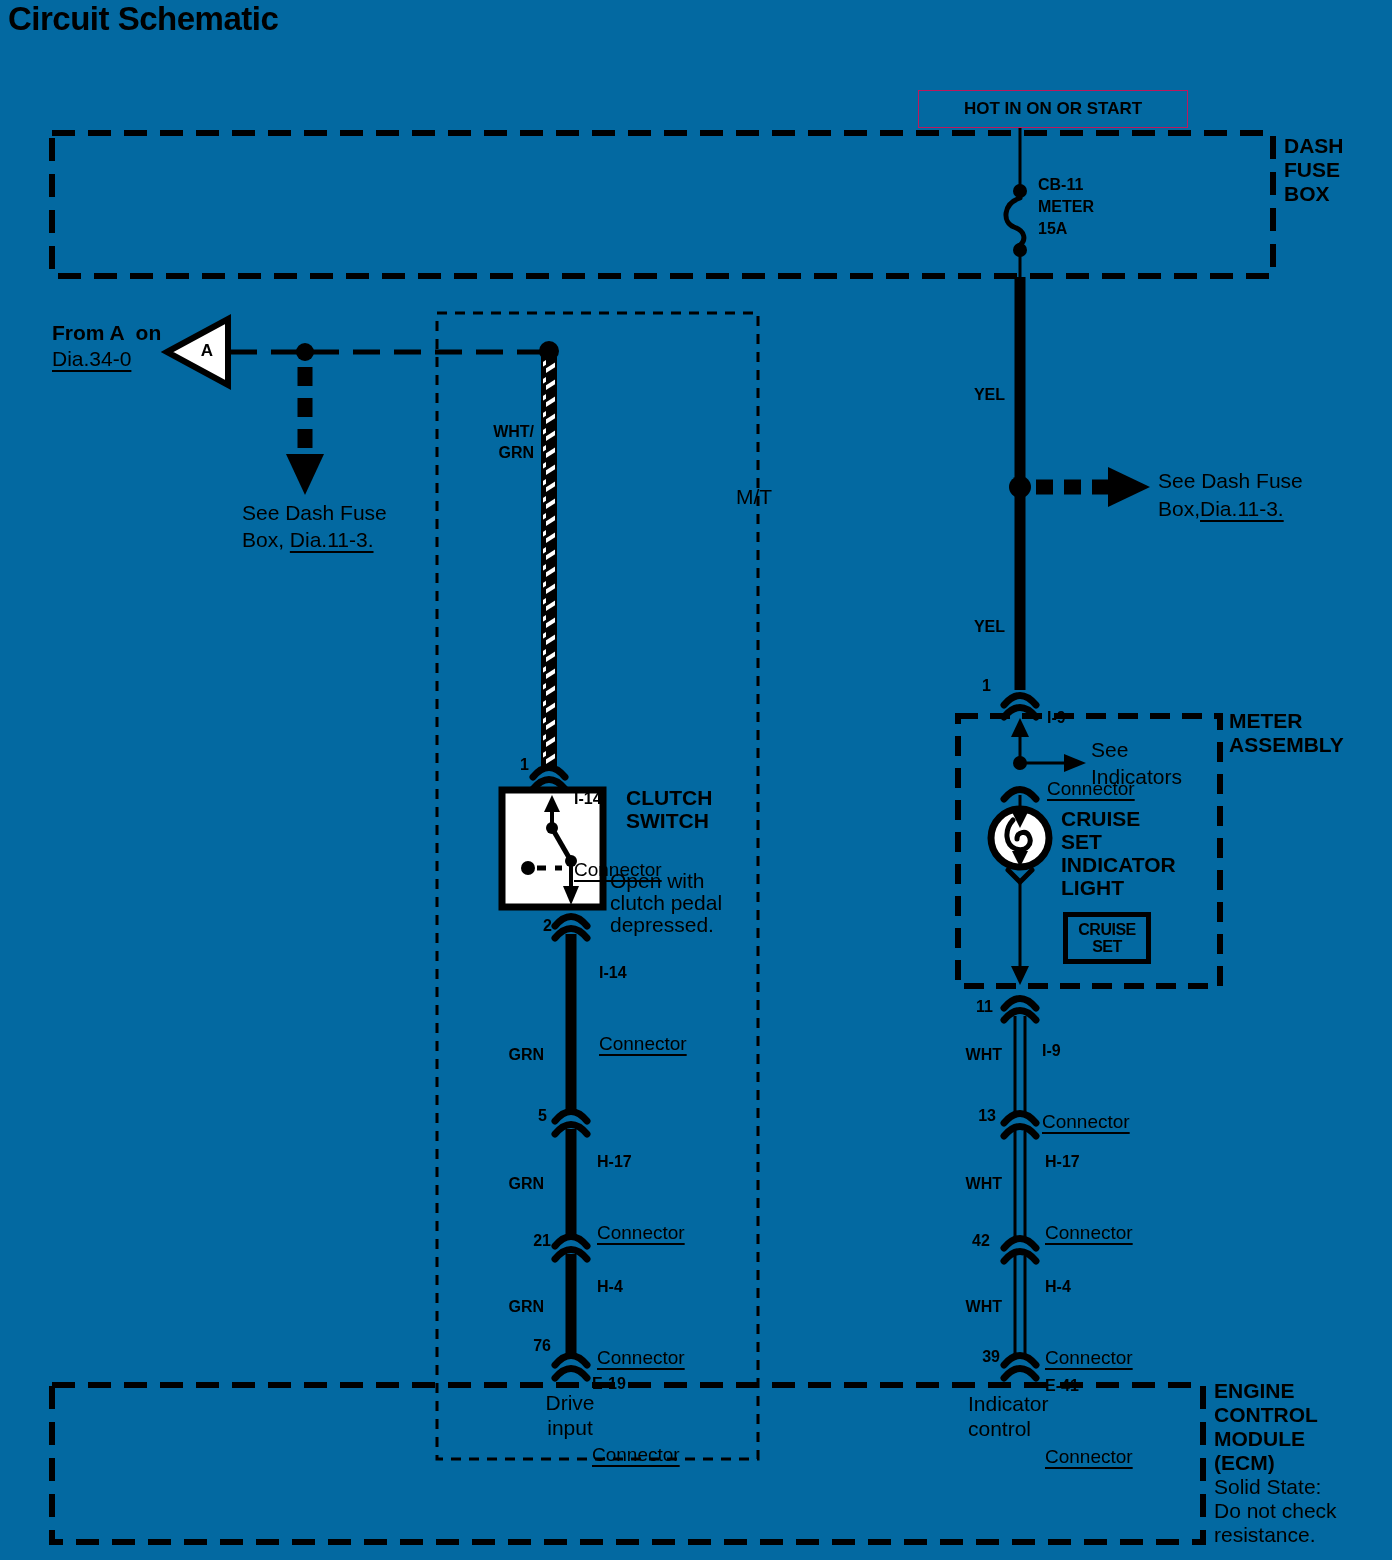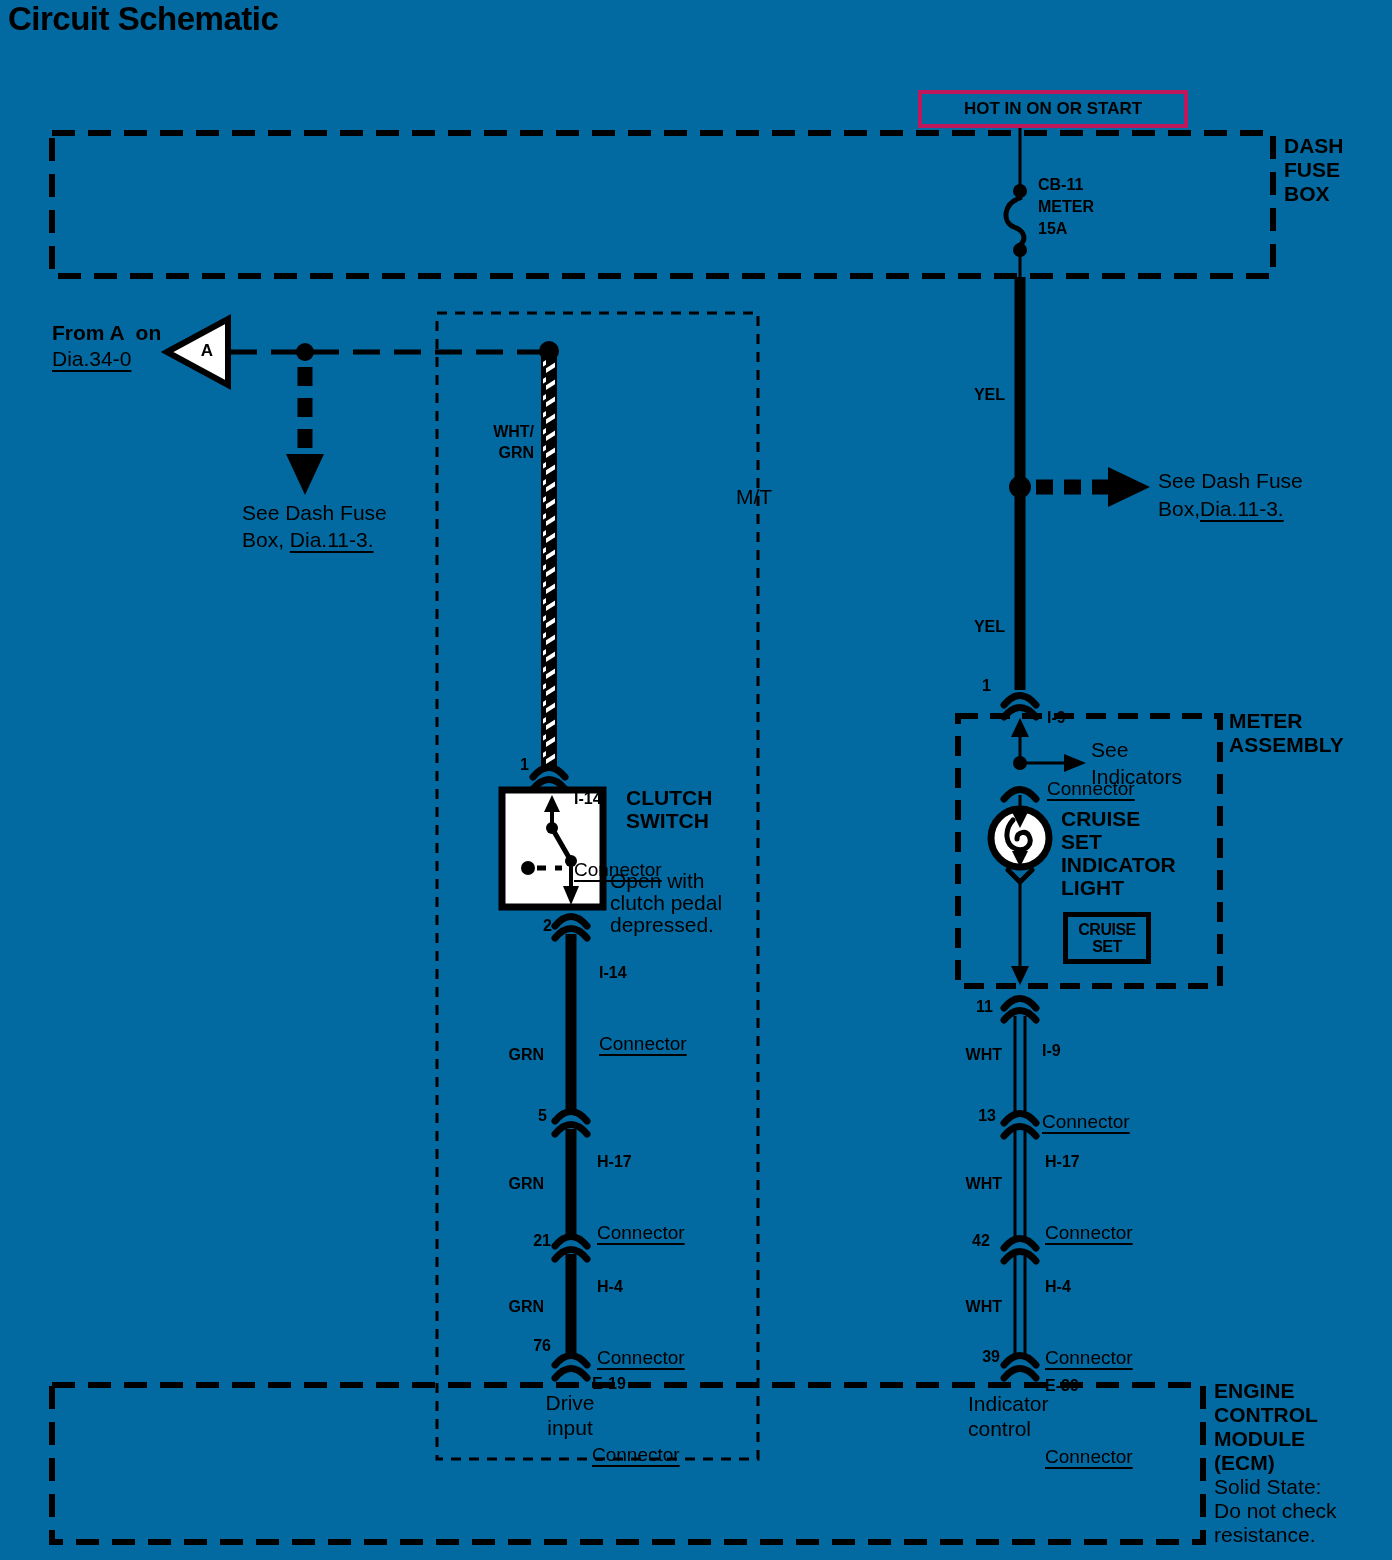--- a/index.html
+++ b/index.html
@@ -8,21 +8,21 @@
   #wiring{position:absolute;left:0;top:0;}
   .lbl{position:absolute;font-size:21px;line-height:1.2;white-space:pre-wrap;color:#000;}
   .s{font-size:16px;font-weight:bold;line-height:1.25;}
   .r{text-align:right;}
   .c{text-align:center;}
   .u{text-decoration:underline;text-underline-offset:4px;text-decoration-thickness:2px;}
   .t-title{font-size:33px;font-weight:bold;letter-spacing:-0.5px;line-height:1.05;}
   .t-box{font-size:21px;font-weight:bold;line-height:24px;}
   .conn .cid{display:block;font-size:16px;font-weight:bold;line-height:19px;}
   .conn .cword{display:block;font-size:19px;line-height:22px;}
-  .hotbox{position:absolute;left:918px;top:90px;width:270px;height:38px;border:4px solid #be185d;
+  .hotbox{position:absolute;left:918px;top:90px;width:270px;height:38px;border:1px solid #be185d;
           box-sizing:border-box;display:flex;align-items:center;justify-content:center;
           font-size:17px;font-weight:bold;}
   .badge{position:absolute;left:1063px;top:912px;width:88px;height:52px;border:5px solid #000;
          box-sizing:border-box;display:flex;align-items:center;justify-content:center;
          font-size:16px;font-weight:bold;line-height:17px;text-align:center;white-space:pre-wrap;
          letter-spacing:-0.5px;}
   .note{font-size:21px;line-height:22px;margin-top:36px;}
   .body2{font-size:21px;line-height:25px;}
 </style>
 </head>
@@ -253,21 +253,21 @@
   </div>
 
   <div class="lbl s r" style="left:966px;top:1231px;width:30px;text-align:center;">42</div>
   <div class="lbl conn" style="left:1045px;top:1227px;">
     <span class="cid">H-4</span>
     <span class="cword u">Connector</span>
   </div>
 
   <div class="lbl s r" style="left:970px;top:1347px;width:30px;">39</div>
   <div class="lbl conn" style="left:1045px;top:1326px;">
-    <span class="cid">E-39</span>
+    <span class="cid">E-41</span>
     <span class="cword u">Connector</span>
   </div>
 
   <div class="lbl" style="left:610px;top:786px;font-weight:bold;line-height:23px;margin-left:16px;">CLUTCH
 SWITCH</div>
   <div class="lbl note" style="left:610px;top:834px;">Open with
 clutch pedal
 depressed.</div>
 
   <div class="lbl t-box" style="left:1229px;top:709px;">METER

